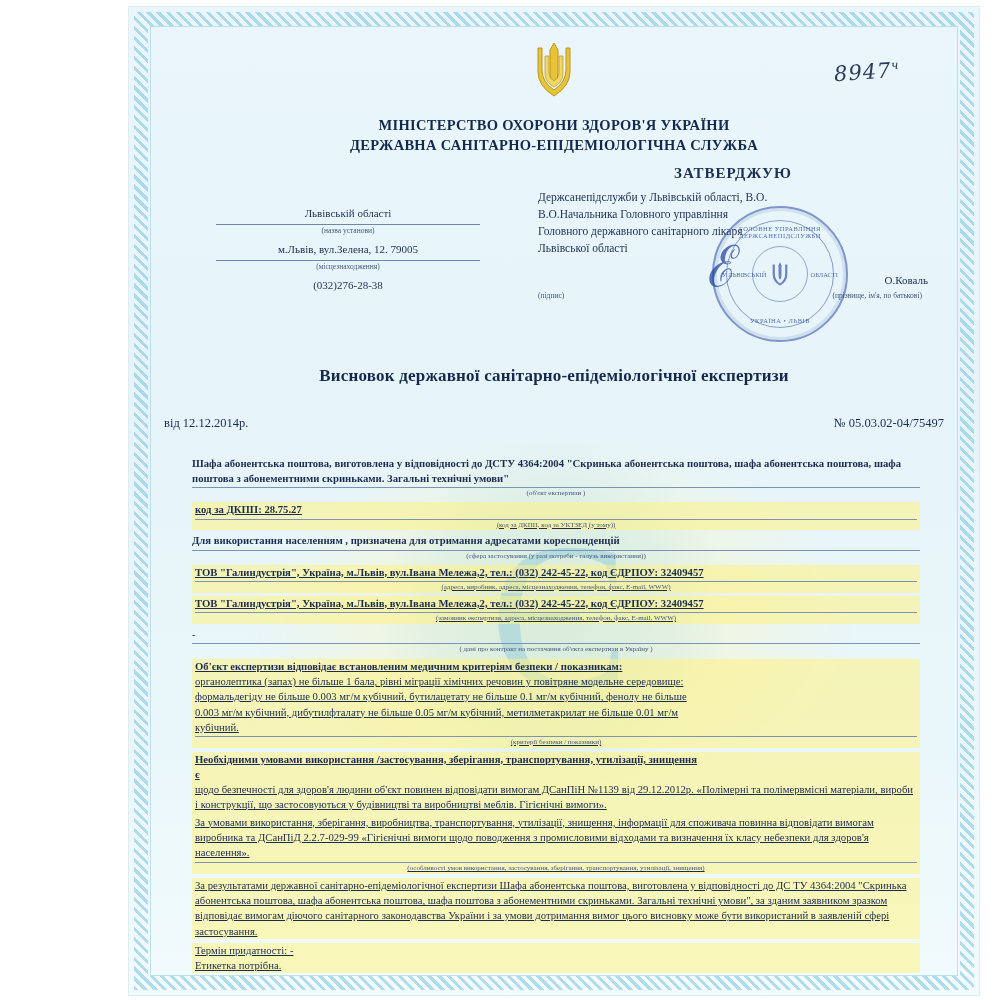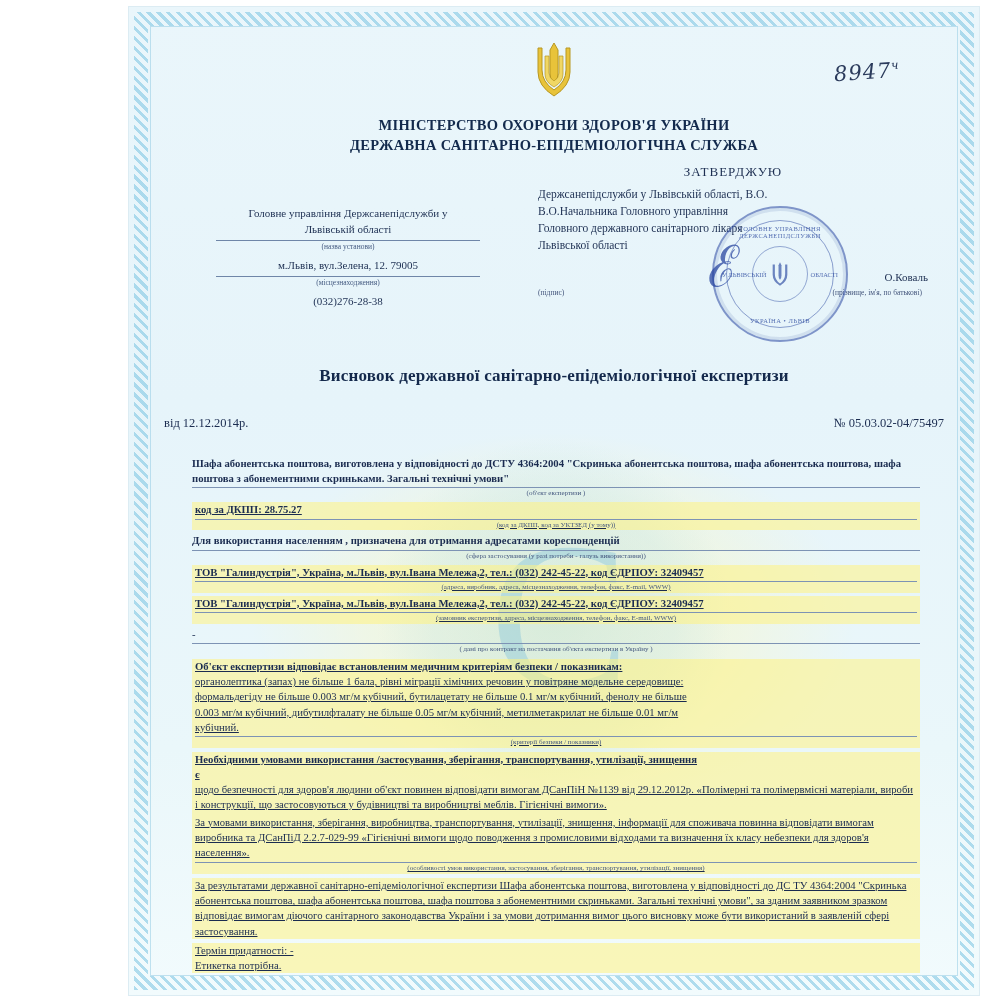--- a/index.html
+++ b/index.html
@@ -122,22 +122,22 @@
     position: absolute;
     right: 16px;
     top: 138px;
     width: 390px;
     font-size: 11.5px;
     line-height: 1.5;
     color: #1d2f52;
   }
   .approve .ttl {
     text-align: center;
-    font-weight: normal;
-    font-size: 13px;
+    font-weight: bold;
+    font-size: 15px;
     letter-spacing: 1px;
     margin-bottom: 4px;
   }
   .approve .sig-row {
     margin-top: 14px;
     display: flex;
     justify-content: flex-end;
     gap: 16px;
     font-size: 11px;
   }
@@ -321,21 +321,20 @@
         <div class="sig-row">
           <span>О.Коваль</span>
         </div>
         <div class="tiny">
           <span>(підпис)</span>
           <span>(прізвище, ім'я, по батькові)</span>
         </div>
       </div>
 
       <div class="inst">
-        <div>Головне управління Держсанепідслужби у</div>
         <div>Львівській області</div>
         <div class="rule"></div>
         <div class="cap">(назва установи)</div>
         <div>м.Львів, вул.Зелена, 12. 79005</div>
         <div class="rule"></div>
         <div class="cap">(місцезнаходження)</div>
         <div>(032)276-28-38</div>
       </div>
 
       <div class="stamp">

